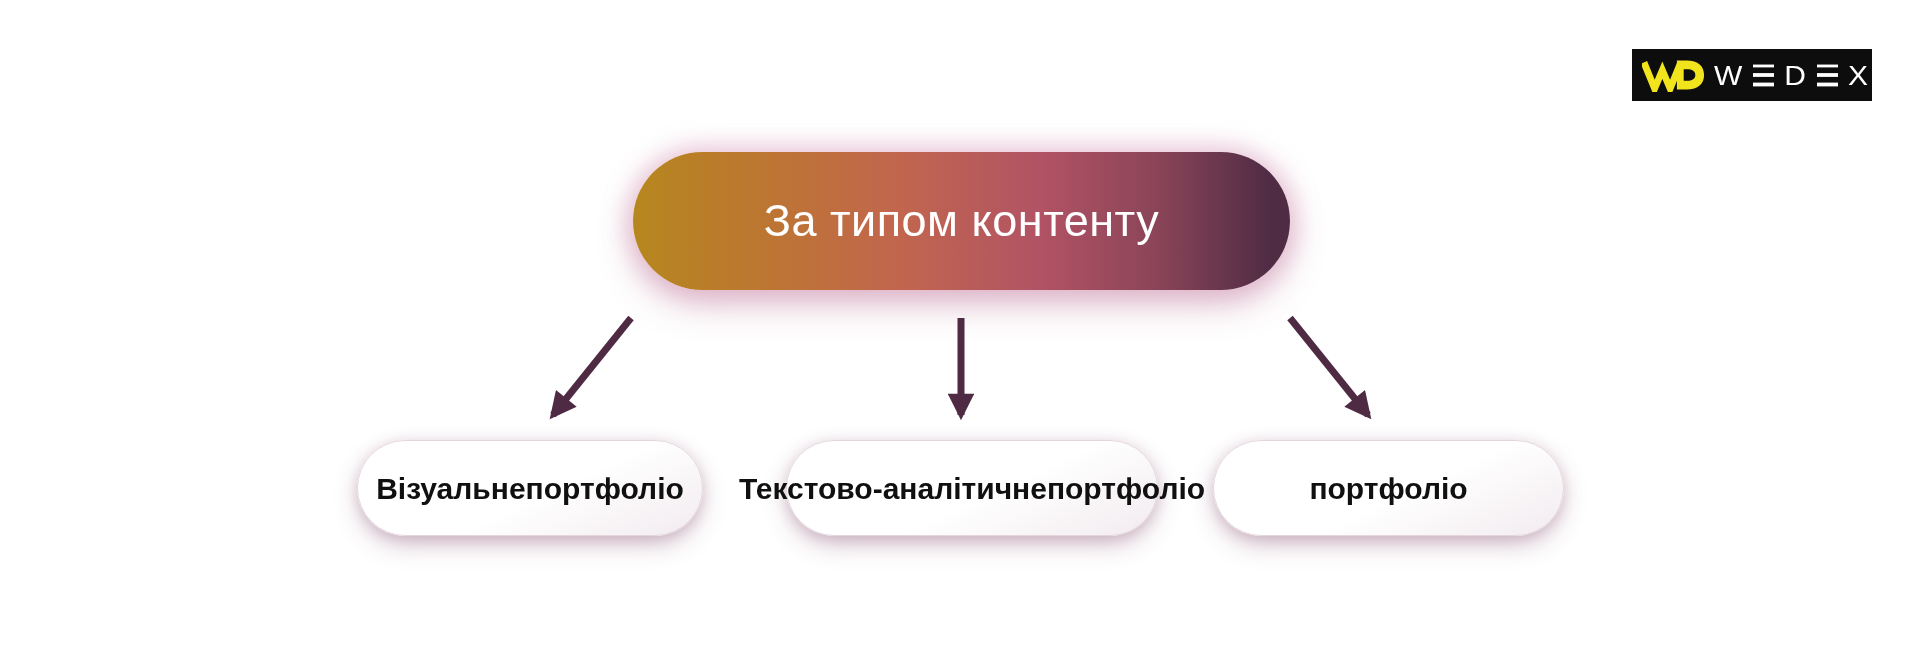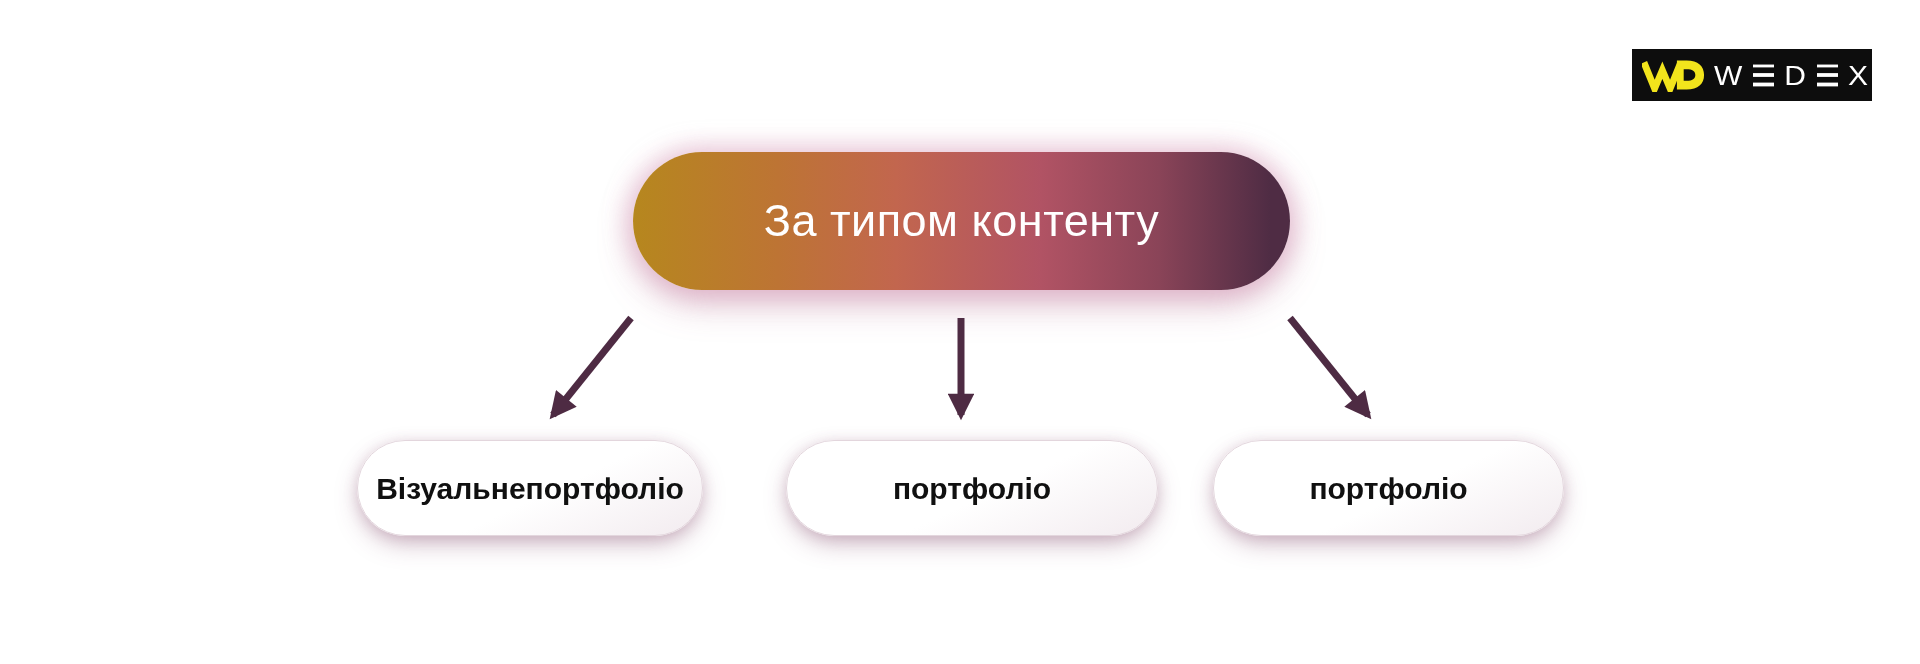--- a/index.html
+++ b/index.html
@@ -97,19 +97,20 @@
     <line x1="131" y1="18" x2="53" y2="115" stroke="#4E2B43" stroke-width="7" marker-end="url(#ah)"></line>
     <line x1="461" y1="18" x2="461" y2="115" stroke="#4E2B43" stroke-width="7" marker-end="url(#ah)"></line>
     <line x1="790" y1="18" x2="868" y2="115" stroke="#4E2B43" stroke-width="7" marker-end="url(#ah)"></line>
   </svg>
 
   <div class="leaf-pill pill-1">
     <span>Візуальне</span>
     <span>портфоліо</span>
   </div>
   <div class="leaf-pill pill-2">
+    <span>Текстово-аналітичне</span>
     <span>портфоліо</span>
   </div>
   <div class="leaf-pill pill-3">
     <span>портфоліо</span>
   </div>
 
 </div>
 
 </body></html>

